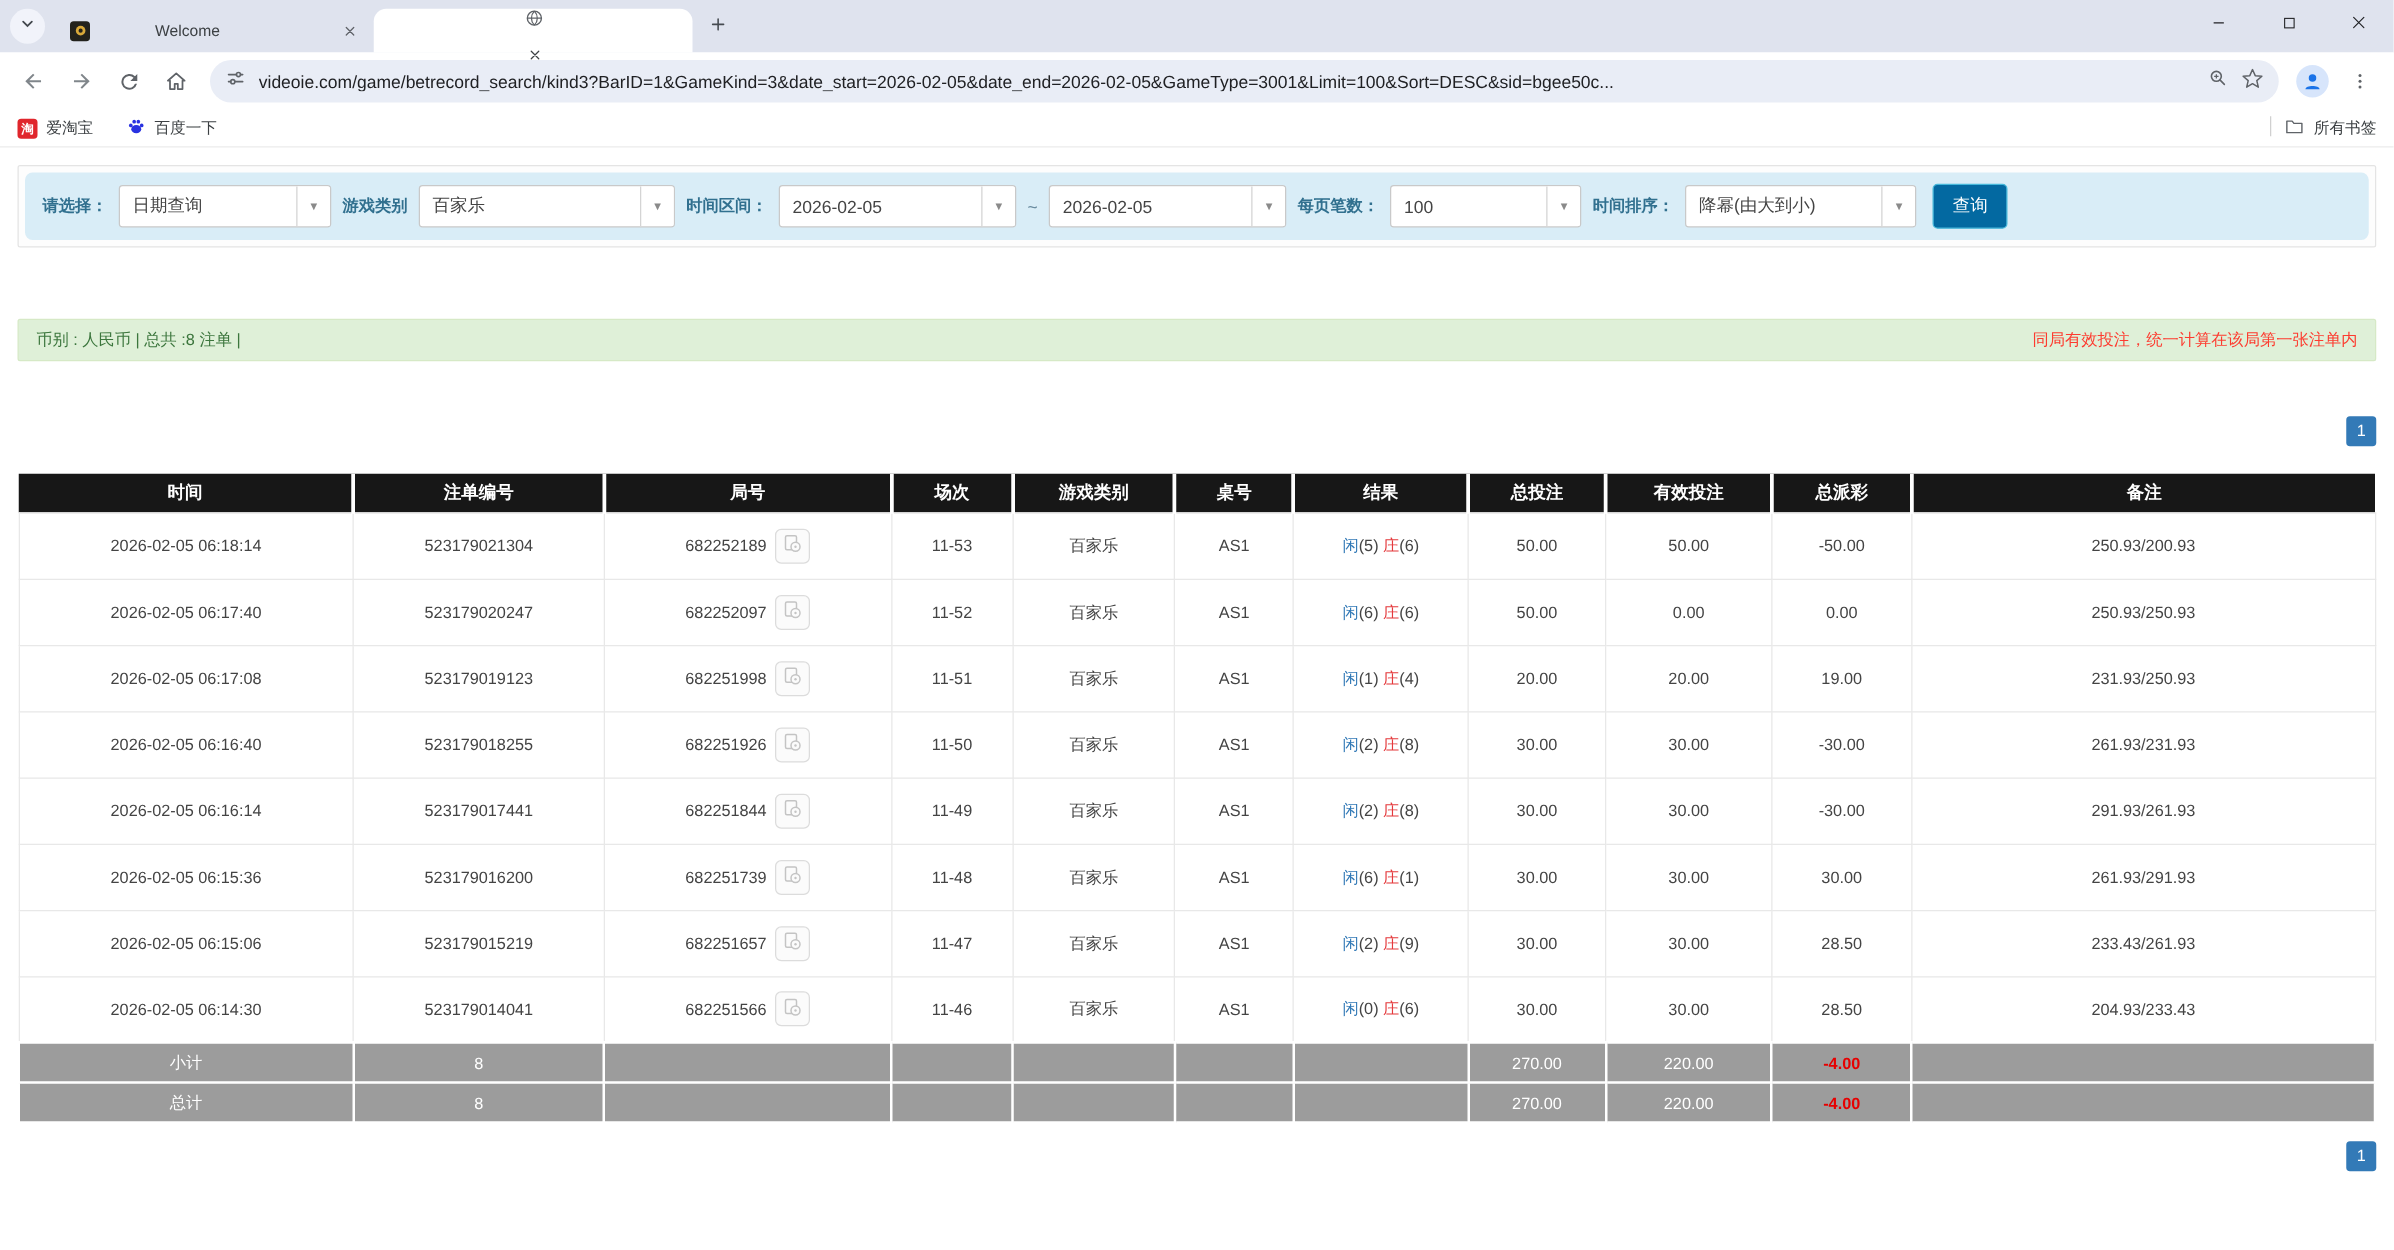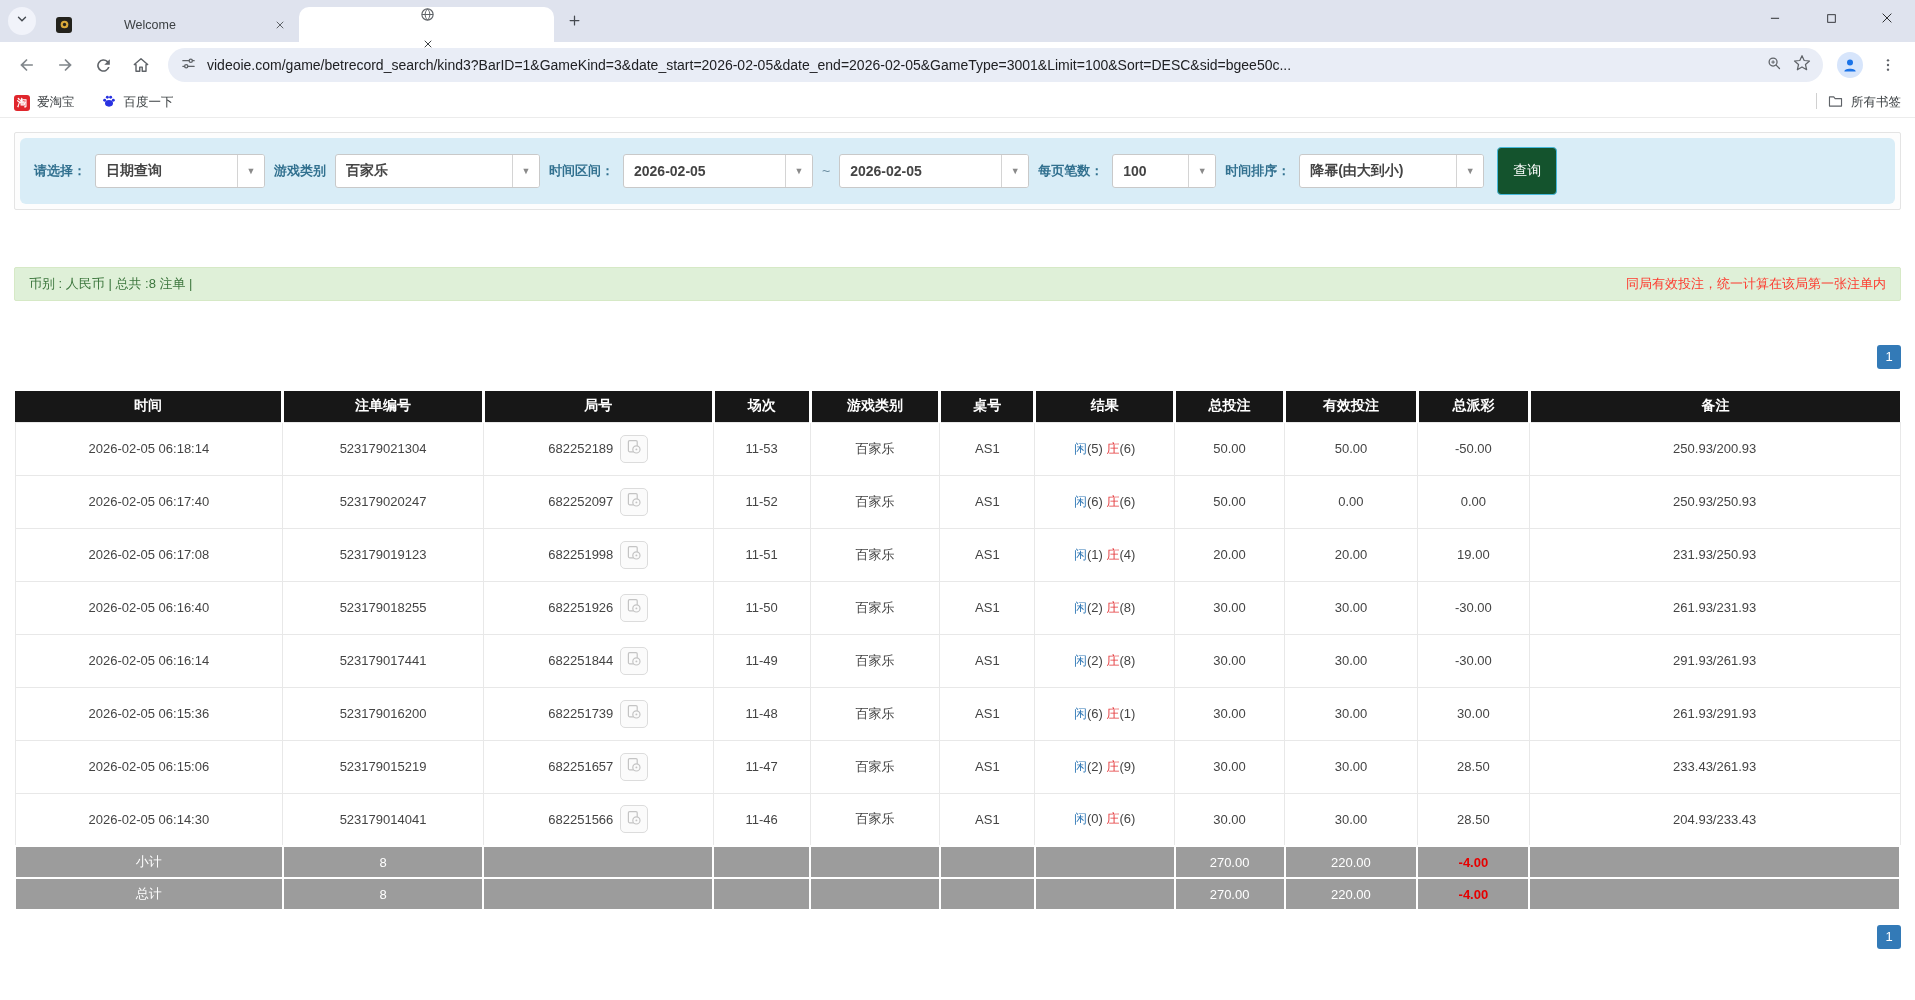--- a/index.html
+++ b/index.html
@@ -44,25 +44,25 @@
   
   .page { padding:14px 14px 0; }
   h1.page-title { font-size:22px; font-weight:400; color:#333; margin:10px 0 15px; }
 
   .filter-outer { border:1px solid #e4e4e4; background:#fdfdfd; padding:5px; border-radius:2px; }
   .filter-panel { background:#d9edf7; border-radius:6px; padding:9px 14px; display:flex;
     align-items:center; gap:9px; }
   .flabel { color:#31708f; font-weight:bold; font-size:13px; white-space:nowrap; }
   .sel { background:#fff; border:1px solid #c9c9c9; border-radius:3px; height:34px; display:flex;
     align-items:center; font-size:14px; color:#444; cursor:pointer; overflow:hidden; }
-  .sel .sel-txt { padding:0 10px; flex:1; white-space:nowrap;font-weight:bold; }
+  .sel .sel-txt { padding:0 10px; flex:1; white-space:nowrap; }
   .sel .sel-arrow { width:27px; align-self:stretch; border-left:1px solid #d4d4d4; display:flex;
     align-items:center; justify-content:center; color:#8a8a8a; font-size:9px; background:#fff; }
   .tilde { color:#6a8ca0; font-size:14px; }
-  .btn-search { background:#14532d; border:1px solid #46b8da; color:#fff; font-size:14px; height:48px;
+  .btn-search { background:#0369a1; border:1px solid #46b8da; color:#fff; font-size:14px; height:36px;
     padding:0 15px; border-radius:4px; cursor:pointer; margin-left:4px; }
   .summary-bar { margin-top:57px; background:#dff0d8; border:1px solid #d6e9c6; border-radius:2px;
     padding:0 14px; height:34px; display:flex; align-items:center; justify-content:space-between;
     font-size:13px; }
   .summary-left { color:#3c763d; }
   .summary-right { color:#fd3b2f; }
 
   .pager { text-align:right; }
   .pager.top { margin:44px 0 22px; }
   .pager.bottom { margin:14px 0 0; }
@@ -264,21 +264,21 @@
         <span class="sel-txt">2026-02-05</span>
         <span class="sel-arrow">▼</span>
       </div>
       <span class="tilde">~</span>
       <div class="sel" style="width:190px">
         <span class="sel-txt">2026-02-05</span>
         <span class="sel-arrow">▼</span>
       </div>
 
       <span class="flabel">每页笔数：</span>
-      <div class="sel" style="width:104px">
+      <div class="sel" style="width:153px">
         <span class="sel-txt">100</span>
         <span class="sel-arrow">▼</span>
       </div>
 
       <span class="flabel">时间排序：</span>
       <div class="sel" style="width:185px">
         <span class="sel-txt">降幂(由大到小)</span>
         <span class="sel-arrow">▼</span>
       </div>
 

